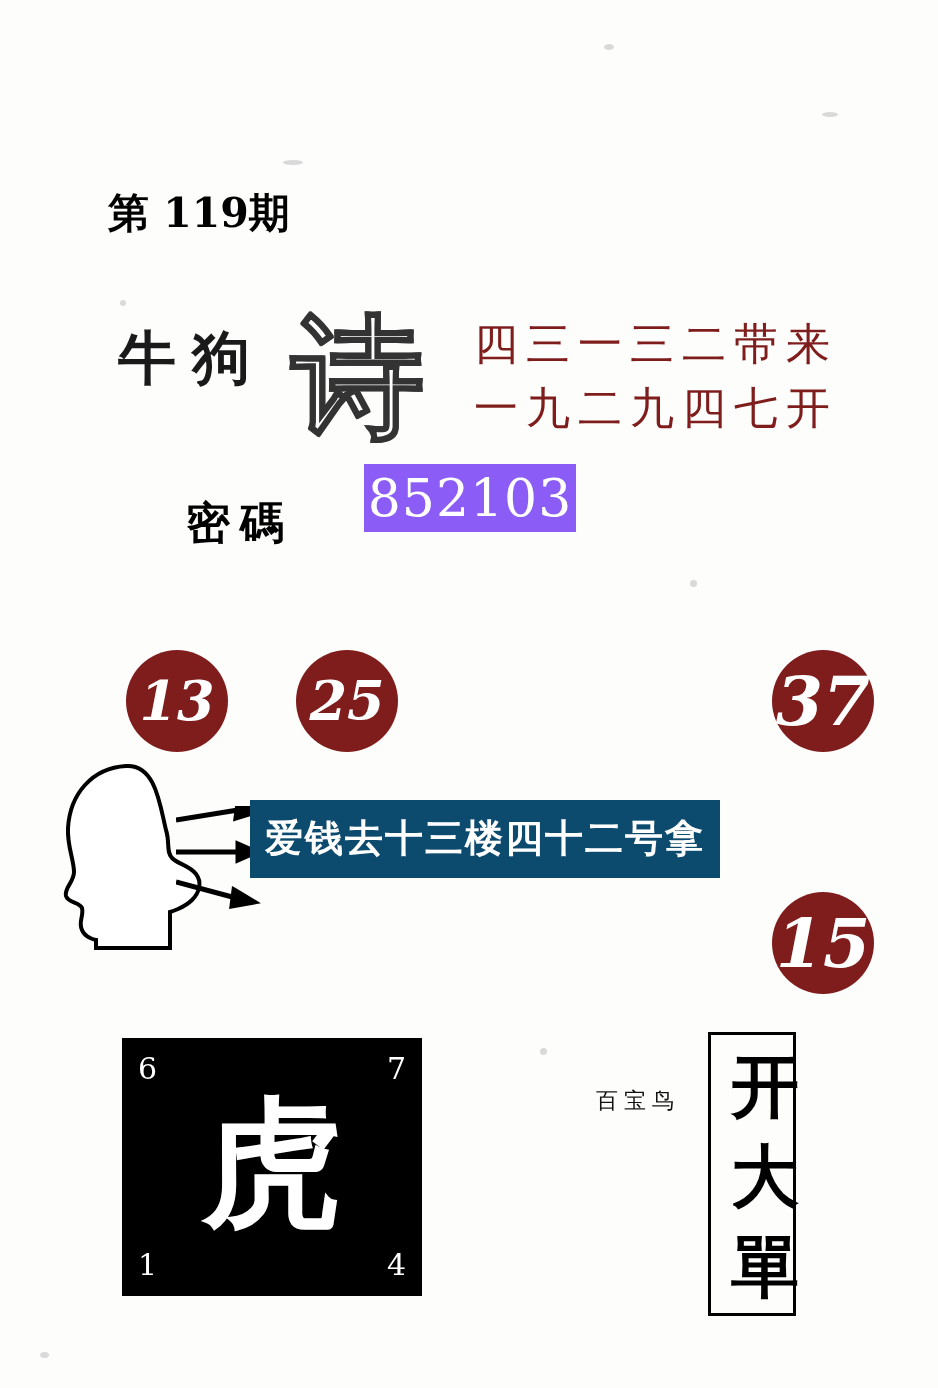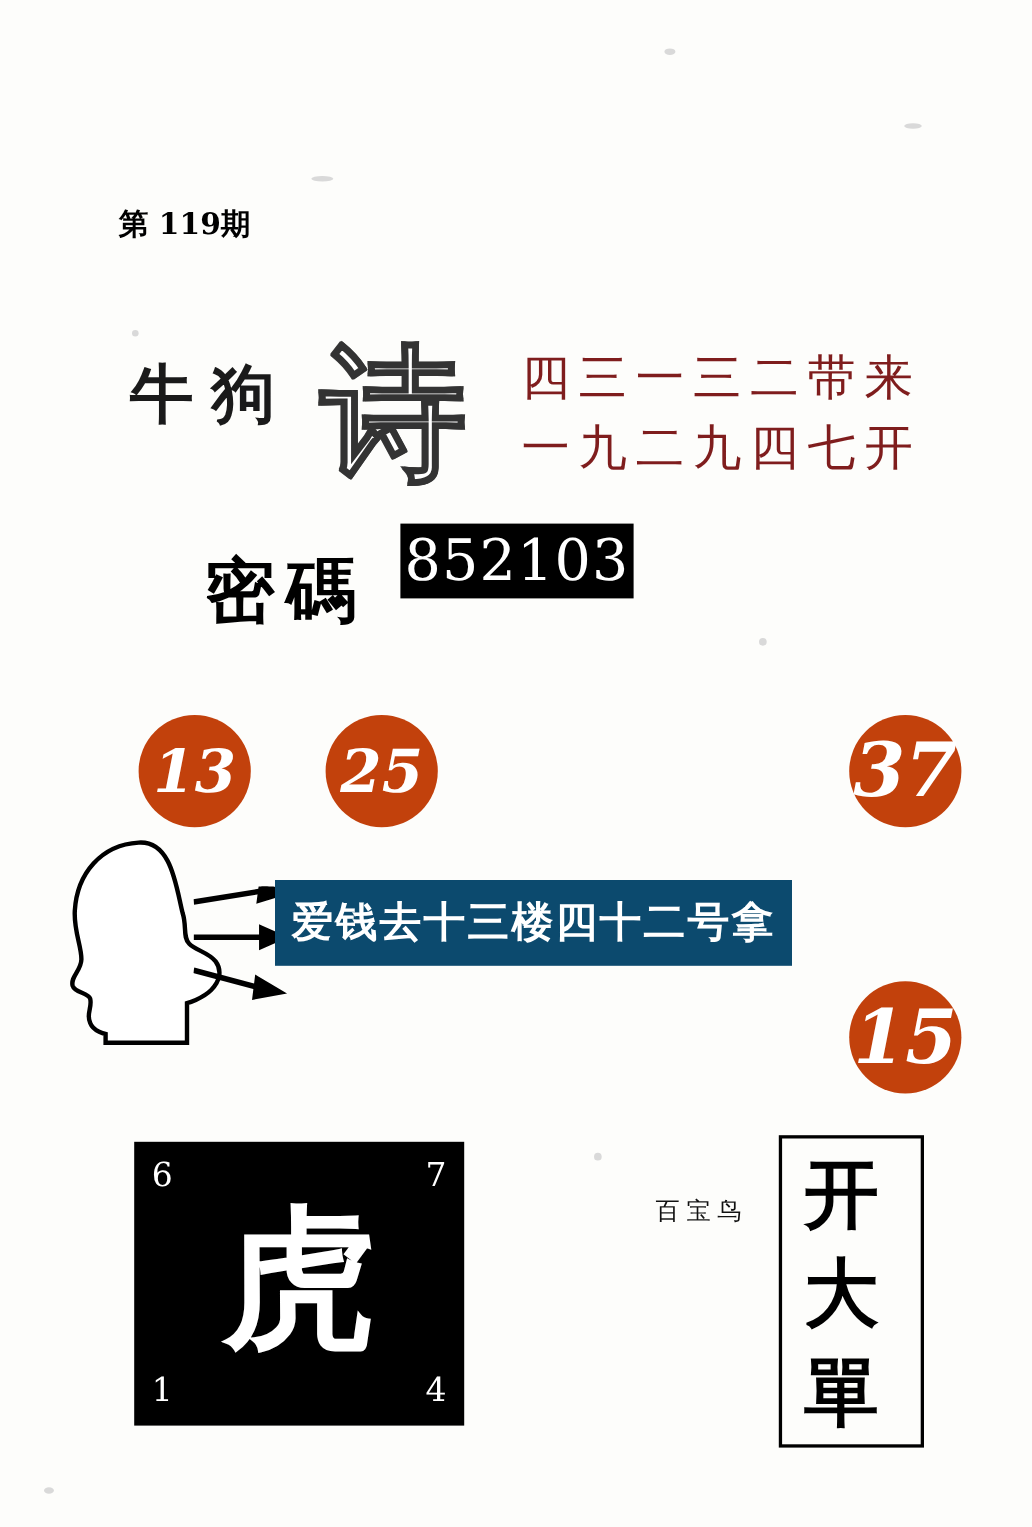--- a/index.html
+++ b/index.html
@@ -31,21 +31,21 @@
     line-height: 140px;
     letter-spacing: 28px;
     color: #000;
     white-space: nowrap;
   }
   .issue-label {
     position: absolute;
     left: 108px;
     top: 186px;
     font-family: "DejaVu Serif", serif;
-    font-size: 27px;
+    font-size: 41px;
     font-weight: bold;
     color: #000;
     white-space: nowrap;
   }
 
   
   .zodiac {
     position: absolute;
     left: 118px;
     top: 320px;
@@ -84,46 +84,46 @@
     color: #7f1d1d;
     white-space: nowrap;
   }
 
   
   .pw-label {
     position: absolute;
     left: 186px;
     top: 494px;
     font-family: "DejaVu Serif", serif;
-    font-size: 64px;
+    font-size: 44px;
     font-weight: bold;
     letter-spacing: 10px;
     color: #000;
     white-space: nowrap;
   }
   .pw-box {
     position: absolute;
     left: 364px;
-    top: 476px;
+    top: 464px;
     width: 212px;
     height: 68px;
-    background: #000000;
+    background: #8b5cf6;
     color: #fff;
     font-family: "DejaVu Serif", serif;
     font-size: 52px;
     line-height: 68px;
     text-align: center;
     letter-spacing: 1px;
   }
 
   
   .ball {
     position: absolute;
     border-radius: 50%;
-    background: #c2410c;
+    background: #7f1d1d;
     color: #fff;
     font-family: "DejaVu Serif", serif;
     font-weight: bold;
     text-align: center;
     font-style: italic;
   }
   .ball-top {
     width: 102px;
     height: 102px;
     top: 650px;
@@ -225,21 +225,21 @@
     letter-spacing: 6px;
     color: #111;
     white-space: nowrap;
   }
 
   
   .vbox {
     position: absolute;
     left: 708px;
     top: 1032px;
-    width: 132px;
+    width: 88px;
     height: 284px;
     border: 3px solid #000;
     box-sizing: border-box;
   }
   .vbox-text {
     position: absolute;
     left: 0;
     top: 6px;
     width: 108px;
     text-align: center;

